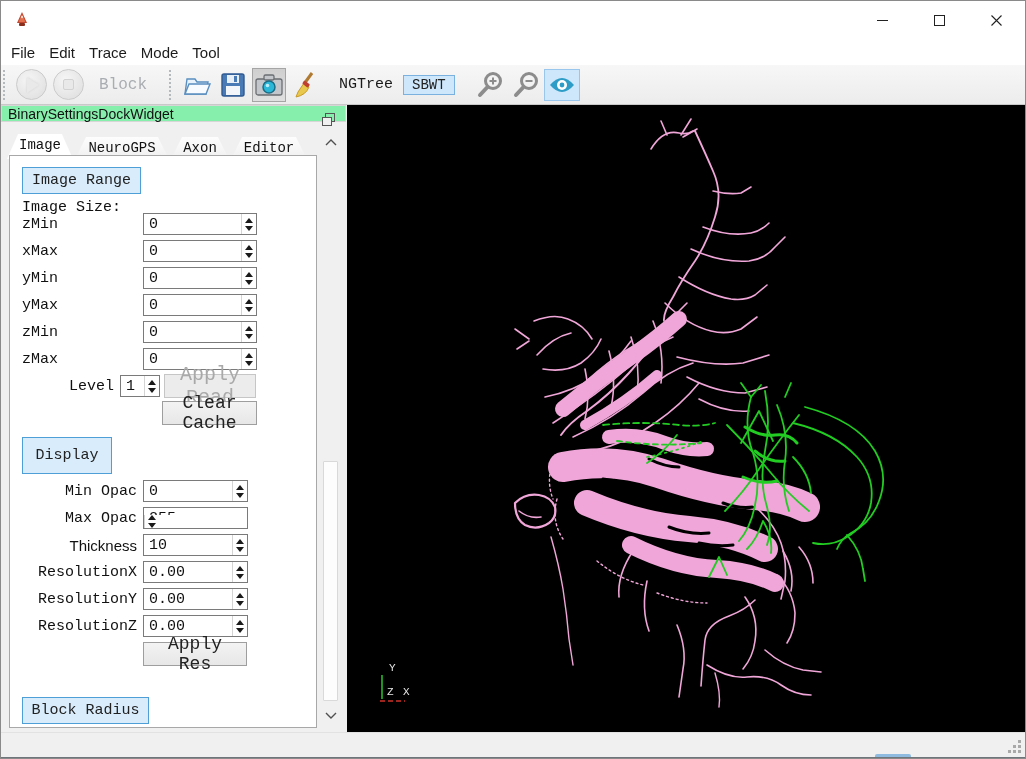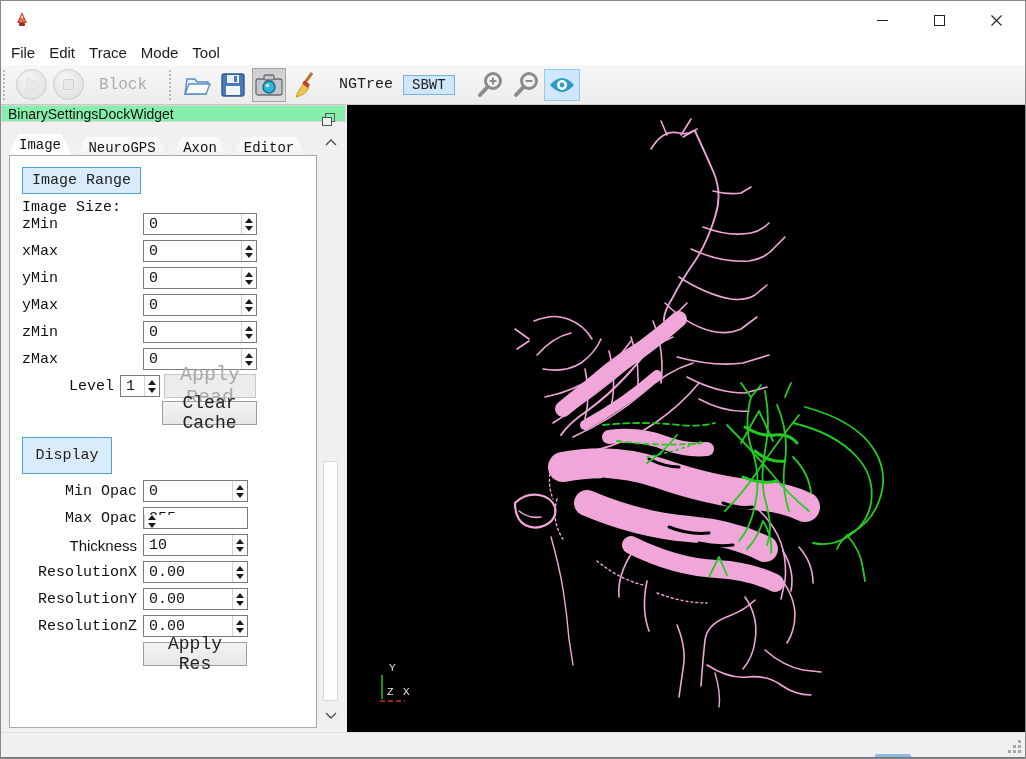--- a/index.html
+++ b/index.html
@@ -313,20 +313,21 @@
           <span class="spinbox" style="left: 133px; width: 105px; top: 459px;">
             <span class="spinval">0.00</span>
             <span class="spinbtns">
               <i class="tri-up"></i>
               <i class="tri-dn"></i>
             </span>
           </span>
         </div>
 
       <button class="btn btn-gray" style="left:133px;top:486px;width:104px;height:24px;">Apply Res</button>
+      <button class="btn btn-blue" style="left:12px;top:541px;width:127px;height:27px;">Block Radius</button>
     </div>
 
     <div id="vscroll">
       <div class="sb-arrow" id="sb-up">
         <svg width="12" height="7" viewBox="0 0 12 7">
           <polyline points="1,6 6,1 11,6" fill="none" stroke="#505050" stroke-width="1.4"></polyline>
           </svg>
       </div>
       <div id="sb-thumb"></div>
       <div class="sb-arrow" id="sb-down">

